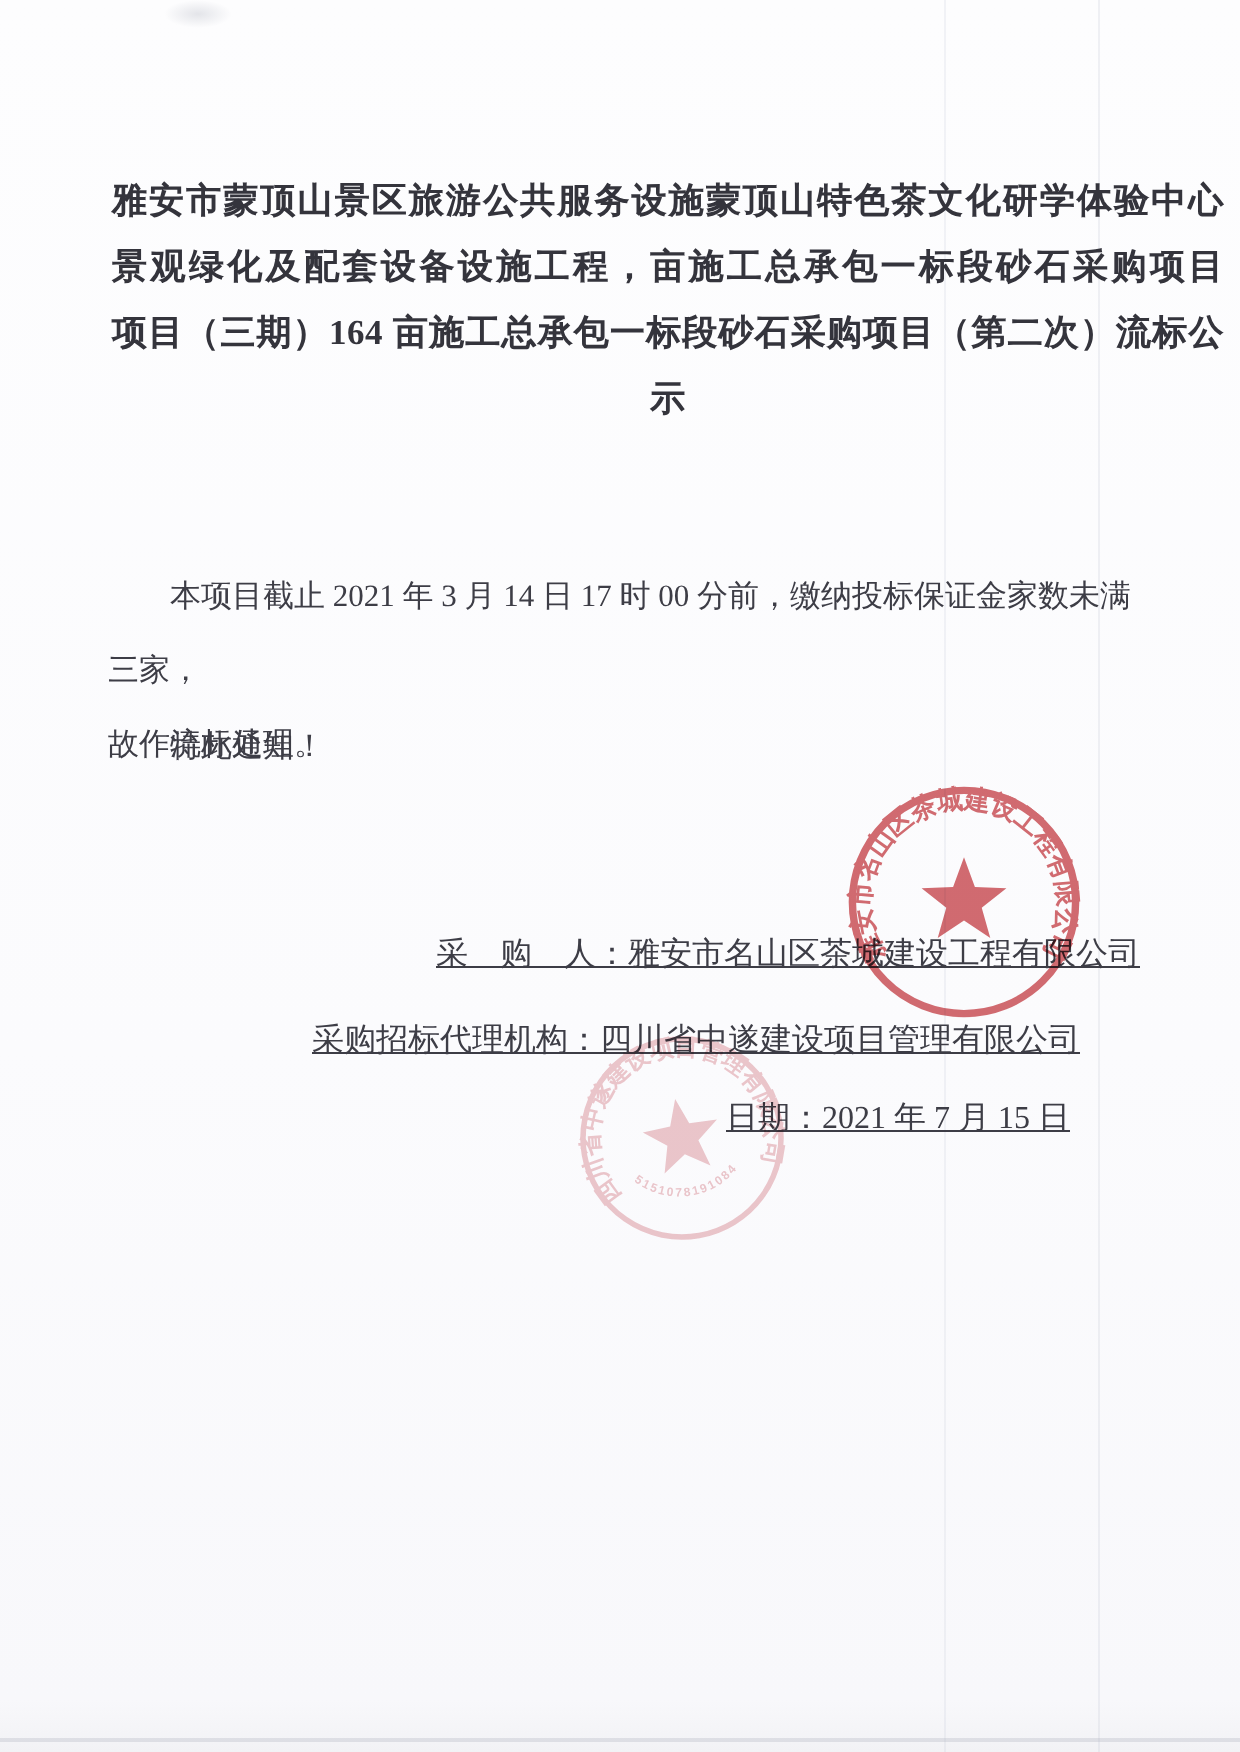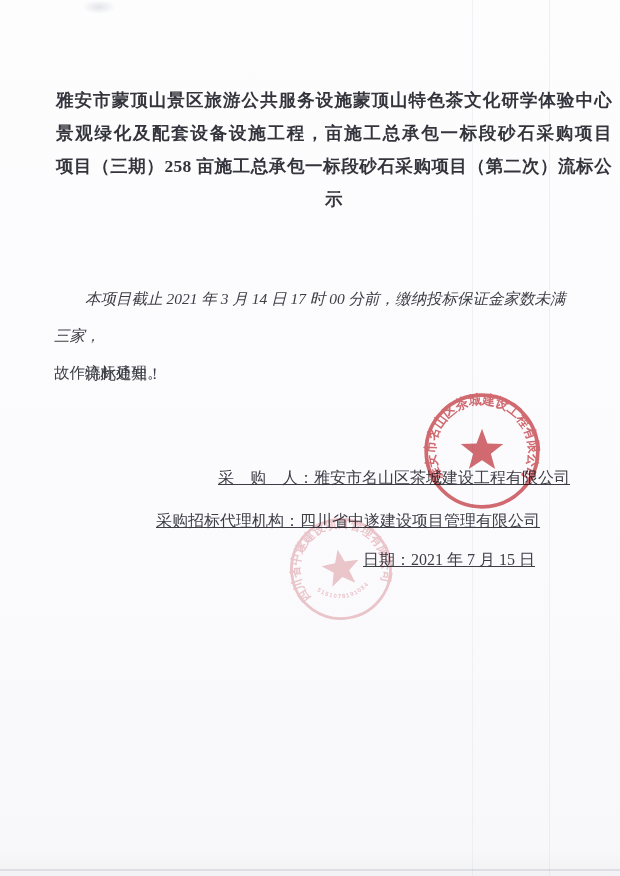--- a/index.html
+++ b/index.html
@@ -50,21 +50,21 @@
     text-align-last: center;
   }
 
   .body-para {
     position: absolute;
     left: 54px; width: 516px; top: 280px;
     font-size: 15.5px;
     line-height: 37px;
     color: #3d3d46;
   }
-  .indent { text-indent: 2em; font-style: italic; }
+  .indent { text-indent: 2em; }
 
   .notice-line {
     position: absolute;
     left: 54px; width: 516px; top: 355px;
     font-size: 15.5px;
     line-height: 37px;
     text-indent: 2em;
     color: #3d3d46;
   }
 
@@ -98,21 +98,21 @@
 <div class="page">
 
   <div class="smudge"></div>
   <div class="scan-line scan-line-1"></div>
   <div class="scan-line scan-line-2"></div>
   <div class="scan-edge-bottom"></div>
 
   <h1 class="doc-title">
     <div class="line">雅安市蒙顶山景区旅游公共服务设施蒙顶山特色茶文化研学体验中心</div>
     <div class="line">景观绿化及配套设备设施工程，亩施工总承包一标段砂石采购项目</div>
-    <div class="line">项目（三期）258 亩施工总承包一标段砂石采购项目（第二次）流标公</div>
+    <div class="line">项目（三期）164 亩施工总承包一标段砂石采购项目（第二次）流标公</div>
     <div class="line last">示</div>
   </h1>
 
   <div class="body-para">
     <div class="indent">本项目截止 2021 年 3 月 14 日 17 时 00 分前，缴纳投标保证金家数未满三家，</div>
     <div>故作流标处理。</div>
   </div>
 
   <div class="notice-line">特此通知！</div>
 

